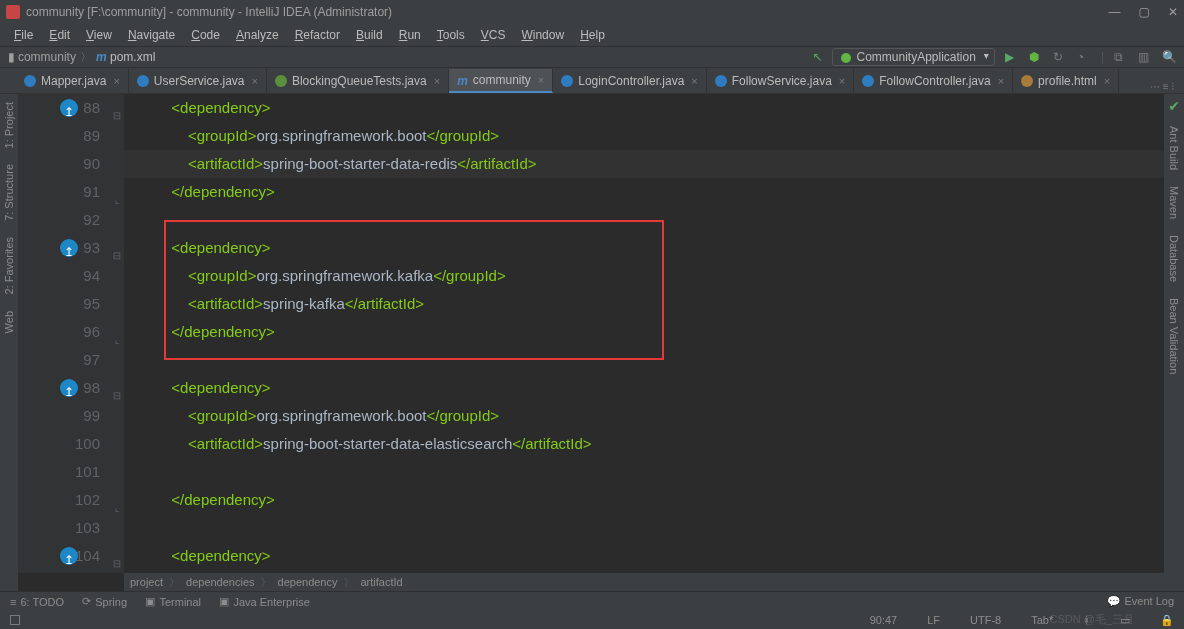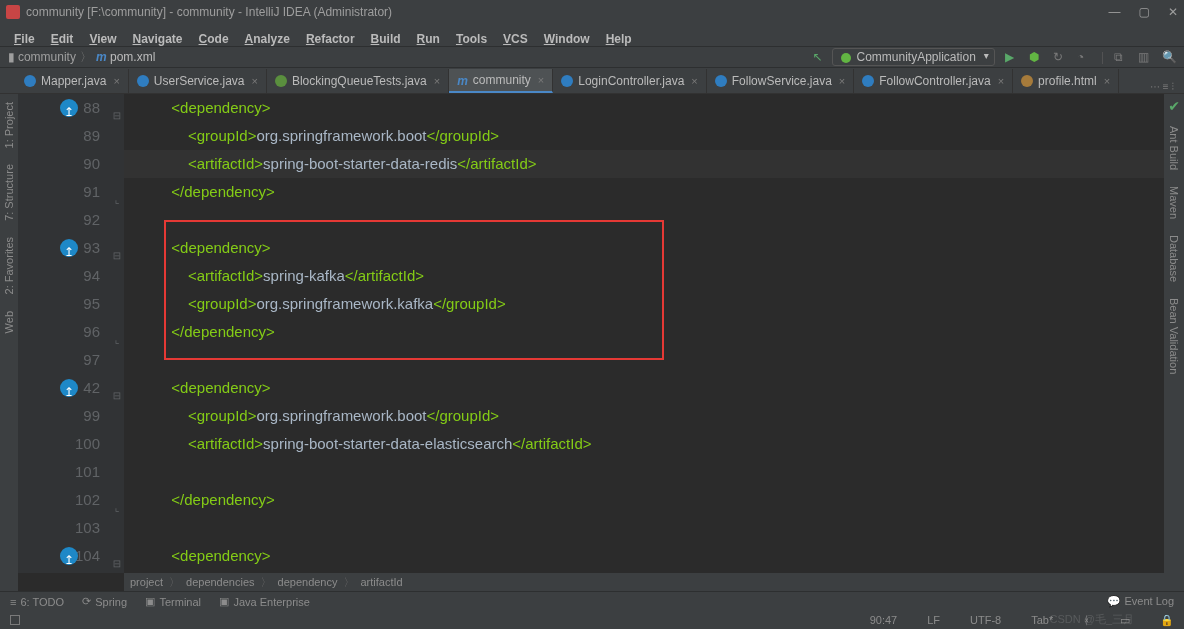--- a/index.html
+++ b/index.html
@@ -4,21 +4,21 @@
 <style>
   *{margin:0;padding:0;box-sizing:border-box;font-family:"Segoe UI",Arial,sans-serif;}
   body{background:#2b2b2b;color:#a9b7c6;font-size:12px;width:1184px;height:629px;overflow:hidden;position:relative;}
   
   .titlebar{height:24px;background:#3c3f41;display:flex;align-items:center;padding:0 6px;color:#9e9e9e;}
   .titlebar .appicon{width:14px;height:14px;background:#c84545;border-radius:2px;margin-right:6px;display:inline-block;}
   .titlebar .txt{flex:1;font-size:12px;}
   .winbtns{display:flex;gap:18px;color:#9e9e9e;}
   .winbtns span{cursor:default;}
   
-  .menubar{height:22px;background:#3c3f41;display:flex;align-items:flex-end;padding:0 6px;color:#bbbbbb;font-weight:bold;}
+  .menubar{height:22px;background:#3c3f41;display:flex;align-items:center;padding:0 6px;color:#bbbbbb;}
   .menubar span{padding:0 8px;font-size:12px;}
   .menubar span u{text-decoration:underline;}
   
   .navbar{height:22px;background:#3c3f41;display:flex;align-items:center;padding:0 8px;border-top:1px solid #2d2f30;border-bottom:1px solid #2d2f30;}
   .navbar .crumbs{display:flex;align-items:center;gap:4px;font-size:12px;color:#bbbbbb;}
   .navbar .crumbs .folder{color:#9e9e9e;}
   .navbar .crumbs .m{color:#4a88c7;font-weight:bold;font-style:italic;}
   .navbar .crumbs .sep{color:#7a7a7a;}
   .navbar .right{margin-left:auto;display:flex;align-items:center;gap:10px;}
   .runconf{background:#3c3f41;border:1px solid #555;border-radius:3px;padding:1px 18px 1px 8px;color:#bbbbbb;font-size:12px;position:relative;}
@@ -187,21 +187,21 @@
       <div class="ln hint">88</div>
       <div class="ln">89</div>
       <div class="ln">90</div>
       <div class="ln">91</div>
       <div class="ln">92</div>
       <div class="ln hint">93</div>
       <div class="ln">94</div>
       <div class="ln">95</div>
       <div class="ln">96</div>
       <div class="ln">97</div>
-      <div class="ln hint">42</div>
+      <div class="ln hint">98</div>
       <div class="ln">99</div>
       <div class="ln">100</div>
       <div class="ln">101</div>
       <div class="ln">102</div>
       <div class="ln">103</div>
       <div class="ln hint">104</div>
     </div>
   <div class="foldbar" id="foldbar">
       <div class="fm" style="top: 8px;">⊟</div>
       <div class="fm" style="top: 148px;">⊟</div>
@@ -212,22 +212,22 @@
       <div class="fm" style="top: 400px;">⌞</div>
     </div>
   <div class="code" id="code">
 
   <div class="line">        <span class="tag">&lt;dependency&gt;</span></div>
       <div class="line">            <span class="tag">&lt;groupId&gt;</span><span class="text">org.springframework.boot</span><span class="tag">&lt;/groupId&gt;</span></div>
       <div class="line caret">            <span class="tag">&lt;artifactId&gt;</span><span class="text">spring-boot-starter-data-redis</span><span class="tag">&lt;/artifactId&gt;</span></div>
       <div class="line">        <span class="tag">&lt;/dependency&gt;</span></div>
       <div class="line"></div>
       <div class="line">        <span class="tag">&lt;dependency&gt;</span></div>
+      <div class="line">            <span class="tag">&lt;groupId&gt;</span><span class="text">org.springframework.kafka</span><span class="tag">&lt;/groupId&gt;</span></div>
       <div class="line">            <span class="tag">&lt;artifactId&gt;</span><span class="text">spring-kafka</span><span class="tag">&lt;/artifactId&gt;</span></div>
-      <div class="line">            <span class="tag">&lt;groupId&gt;</span><span class="text">org.springframework.kafka</span><span class="tag">&lt;/groupId&gt;</span></div>
       <div class="line">        <span class="tag">&lt;/dependency&gt;</span></div>
       <div class="line"></div>
       <div class="line">        <span class="tag">&lt;dependency&gt;</span></div>
       <div class="line">            <span class="tag">&lt;groupId&gt;</span><span class="text">org.springframework.boot</span><span class="tag">&lt;/groupId&gt;</span></div>
       <div class="line">            <span class="tag">&lt;artifactId&gt;</span><span class="text">spring-boot-starter-data-elasticsearch</span><span class="tag">&lt;/artifactId&gt;</span></div>
       <div class="line"></div>
       <div class="line">        <span class="tag">&lt;/dependency&gt;</span></div>
       <div class="line"></div>
       <div class="line">        <span class="tag">&lt;dependency&gt;</span></div>
       <div class="redbox" id="redbox" style="left: 40px; top: 126px; height: 140px; width: 500px;"></div>

